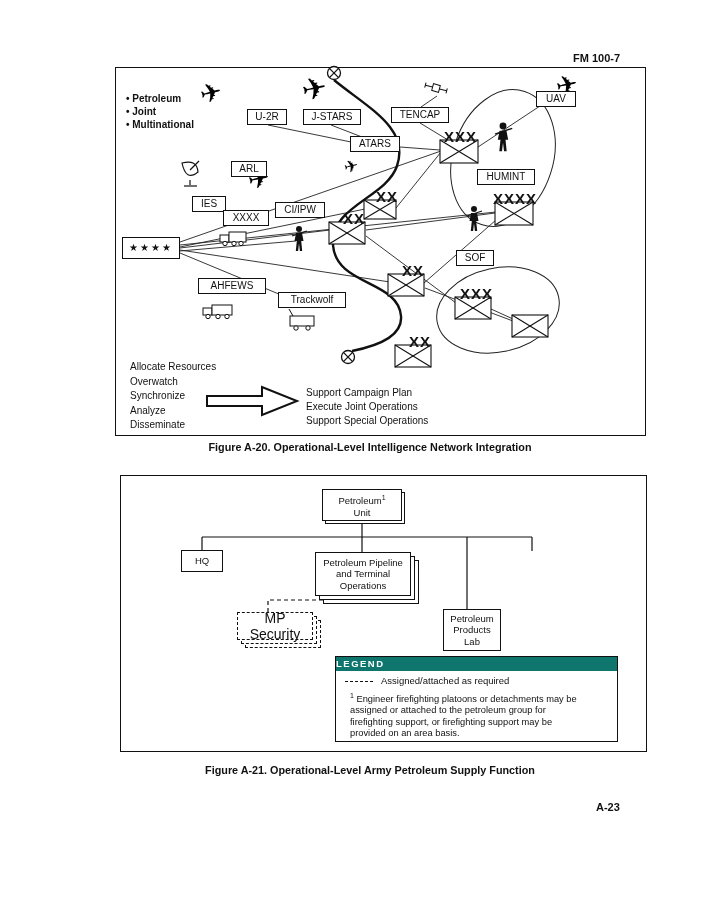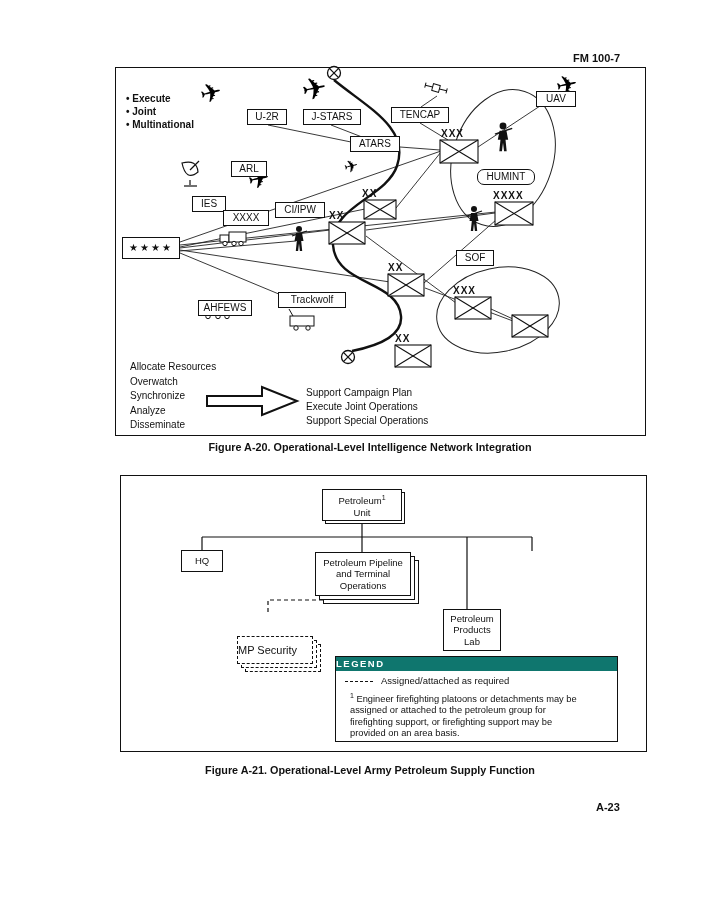--- a/index.html
+++ b/index.html
@@ -3,36 +3,36 @@
 <meta charset="utf-8">
 <style>
   * { margin:0; padding:0; box-sizing:border-box; }
   body { background:#e8e8e8; font-family:"Liberation Sans", sans-serif; color:#111; }
   .page { position:relative; width:708px; height:898px; background:#fff; overflow:hidden; margin:0 auto; }
   .hdr { position:absolute; font-weight:bold; font-size:11px; }
   .figframe { position:absolute; border:1.7px solid #111; background:#fff; }
   .linework { position:absolute; left:0; top:0; pointer-events:none; }
   .lblbox { position:absolute; border:1px solid #111; background:#fff; font-size:10px;
             text-align:center; padding:1px 2px; line-height:12px; white-space:nowrap; }
-  .ech { position:absolute; font-size:10px; font-weight:bold; text-align:left; letter-spacing:1px; }
+  .ech { position:absolute; font-size:15px; font-weight:bold; text-align:right; letter-spacing:1px; }
   .bullets { position:absolute; left:126px; top:92px; }
   .bullets div { font-size:10px; font-weight:bold; line-height:13px; }
   .plist { position:absolute; left:130px; top:360px; }
   .plist div { font-size:10px; line-height:14.5px; }
   .olist { position:absolute; left:306px; top:386px; }
   .olist div { font-size:10px; line-height:14px; }
   .starsbox { position:absolute; left:122px; top:237px; width:58px; height:22px; border:1.6px solid #111;
               text-align:center; font-size:10px; letter-spacing:2px; line-height:19px; background:#fff; }
   .plane { position:absolute; color:#000; line-height:1; }
   .caption { position:absolute; left:104px; width:532px; font-weight:bold; font-size:10.8px; text-align:center; }
   .obox { position:absolute; border:1.3px solid #111; background:#fff; font-size:9.5px; text-align:center;
           display:flex; flex-direction:column; justify-content:center; line-height:11.5px; white-space:pre-line; }
   .stackline { position:absolute; border:1.3px solid #111; background:#fff; }
-  .dashedbox { position:absolute; border:1.3px dashed #111; background:#fff; font-size:11px; text-align:left;
-               display:flex; flex-direction:column; justify-content:center;margin-top:24px; }
+  .dashedbox { position:absolute; border:1.3px dashed #111; background:#fff; font-size:14px; text-align:center;
+               display:flex; flex-direction:column; justify-content:center; }
   .pu-shadow { box-shadow: 3px 3px 0 -1px #fff, 3px 3px 0 0 #111; }
   .legend { position:absolute; left:335px; top:656px; width:283px; height:86px; border:1.2px solid #111; background:#fff; }
   .legend-bar { position:absolute; left:0; top:0; width:100%; height:14px; background:#0f766e; color:#fff;
                 font-weight:bold; font-size:9.5px; letter-spacing:1.5px; text-align:left; line-height:14px; }
   .dash-sample { position:absolute; left:9px; top:24px; width:28px; border-top:1.6px dashed #111; }
   .legend-assigned { position:absolute; left:45px; top:18px; font-size:9.5px; }
   .legend-note { position:absolute; left:14px; top:33px; width:262px; font-size:9.3px; line-height:11.3px; }
   .legend-note span { white-space:pre-line; }
   sup { font-size:7px; vertical-align:super; }
   .pgnum { position:absolute; font-weight:bold; font-size:11px; }
@@ -188,43 +188,43 @@
       </g>
     </g>
 
     <polygon points="207,396 262,396 262,387 297,401 262,415 262,406 207,406" fill="#fff" stroke="#111" stroke-width="2"></polygon>
 
     <path d="M362,521 V537 M202,537 H532 M202,537 V550 M362,537 V552 M532,537 V551 M467,537 V609" fill="none" stroke="#111" stroke-width="1.2"></path>
     <path d="M268,612 V600 H340 V596" fill="none" stroke="#111" stroke-width="1.2" stroke-dasharray="4,3"></path>
   </svg>
 
   <div class="bullets">
-    <div>• Execute</div>
+    <div>• Petroleum</div>
     <div>• Joint</div>
     <div>• Multinational</div>
   </div>
 
   <div class="plane" style="left:200px; top:80px; font-size:26px; transform:rotate(-14deg);">✈</div>
   <div class="plane" style="left:302px; top:74px; font-size:30px; transform:rotate(-12deg);">✈</div>
   <div class="plane" style="left:556px; top:72px; font-size:26px; transform:rotate(-12deg);">✈</div>
   <div class="plane" style="left:248px; top:166px; font-size:26px; transform:rotate(-12deg);">✈</div>
   <div class="plane" style="left:344px; top:158px; font-size:17px; transform:rotate(-15deg);">✈</div>
 
   <div class="lblbox" style="left:247px; top:109px; width:40px;">U-2R</div>
   <div class="lblbox" style="left:303px; top:109px; width:58px;">J-STARS</div>
   <div class="lblbox" style="left:391px; top:107px; width:58px;">TENCAP</div>
   <div class="lblbox" style="left:536px; top:91px; width:40px;">UAV</div>
   <div class="lblbox" style="left:350px; top:136px; width:50px;">ATARS</div>
   <div class="lblbox" style="left:231px; top:161px; width:36px;">ARL</div>
-  <div class="lblbox" style="left:477px; top:169px; width:58px;border-radius:7px;">HUMINT</div>
+  <div class="lblbox" style="left:477px; top:169px; width:58px;">HUMINT</div>
   <div class="lblbox" style="left:192px; top:196px; width:34px;">IES</div>
   <div class="lblbox" style="left:223px; top:210px; width:46px;">XXXX</div>
   <div class="lblbox" style="left:275px; top:202px; width:50px;">CI/IPW</div>
   <div class="lblbox" style="left:456px; top:250px; width:38px;">SOF</div>
-  <div class="lblbox" style="left:198px; top:300px; width:54px;">AHFEWS</div>
+  <div class="lblbox" style="left:198px; top:278px; width:68px;">AHFEWS</div>
   <div class="lblbox" style="left:278px; top:292px; width:68px;">Trackwolf</div>
 
   <div class="ech" style="left:441px; top:128px; width:36px;">XXX</div>
   <div class="ech" style="left:493px; top:190px; width:42px;">XXXX</div>
   <div class="ech" style="left:362px; top:188px; width:36px;">XX</div>
   <div class="ech" style="left:329px; top:210px; width:36px;">XX</div>
   <div class="ech" style="left:388px; top:262px; width:36px;">XX</div>
   <div class="ech" style="left:453px; top:285px; width:40px;">XXX</div>
   <div class="ech" style="left:395px; top:333px; width:36px;">XX</div>
 

